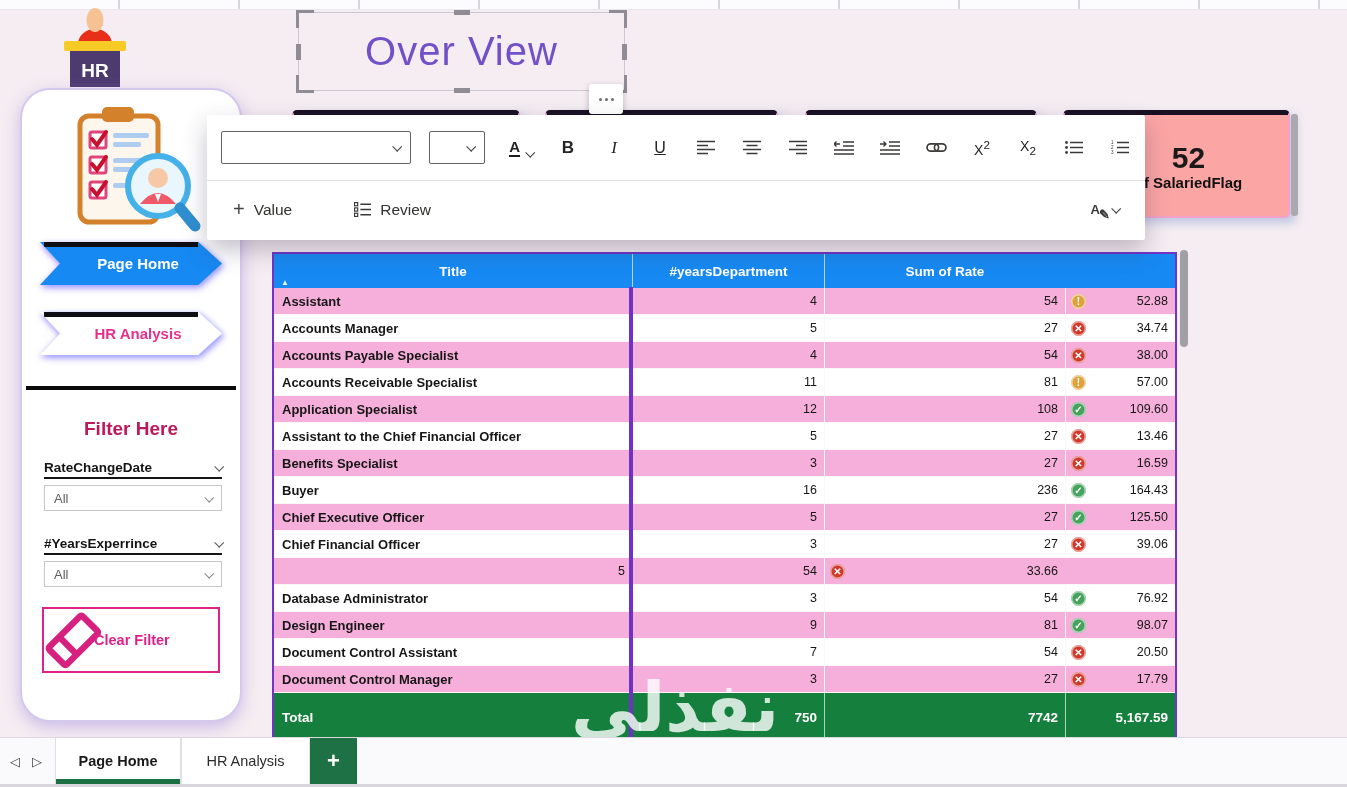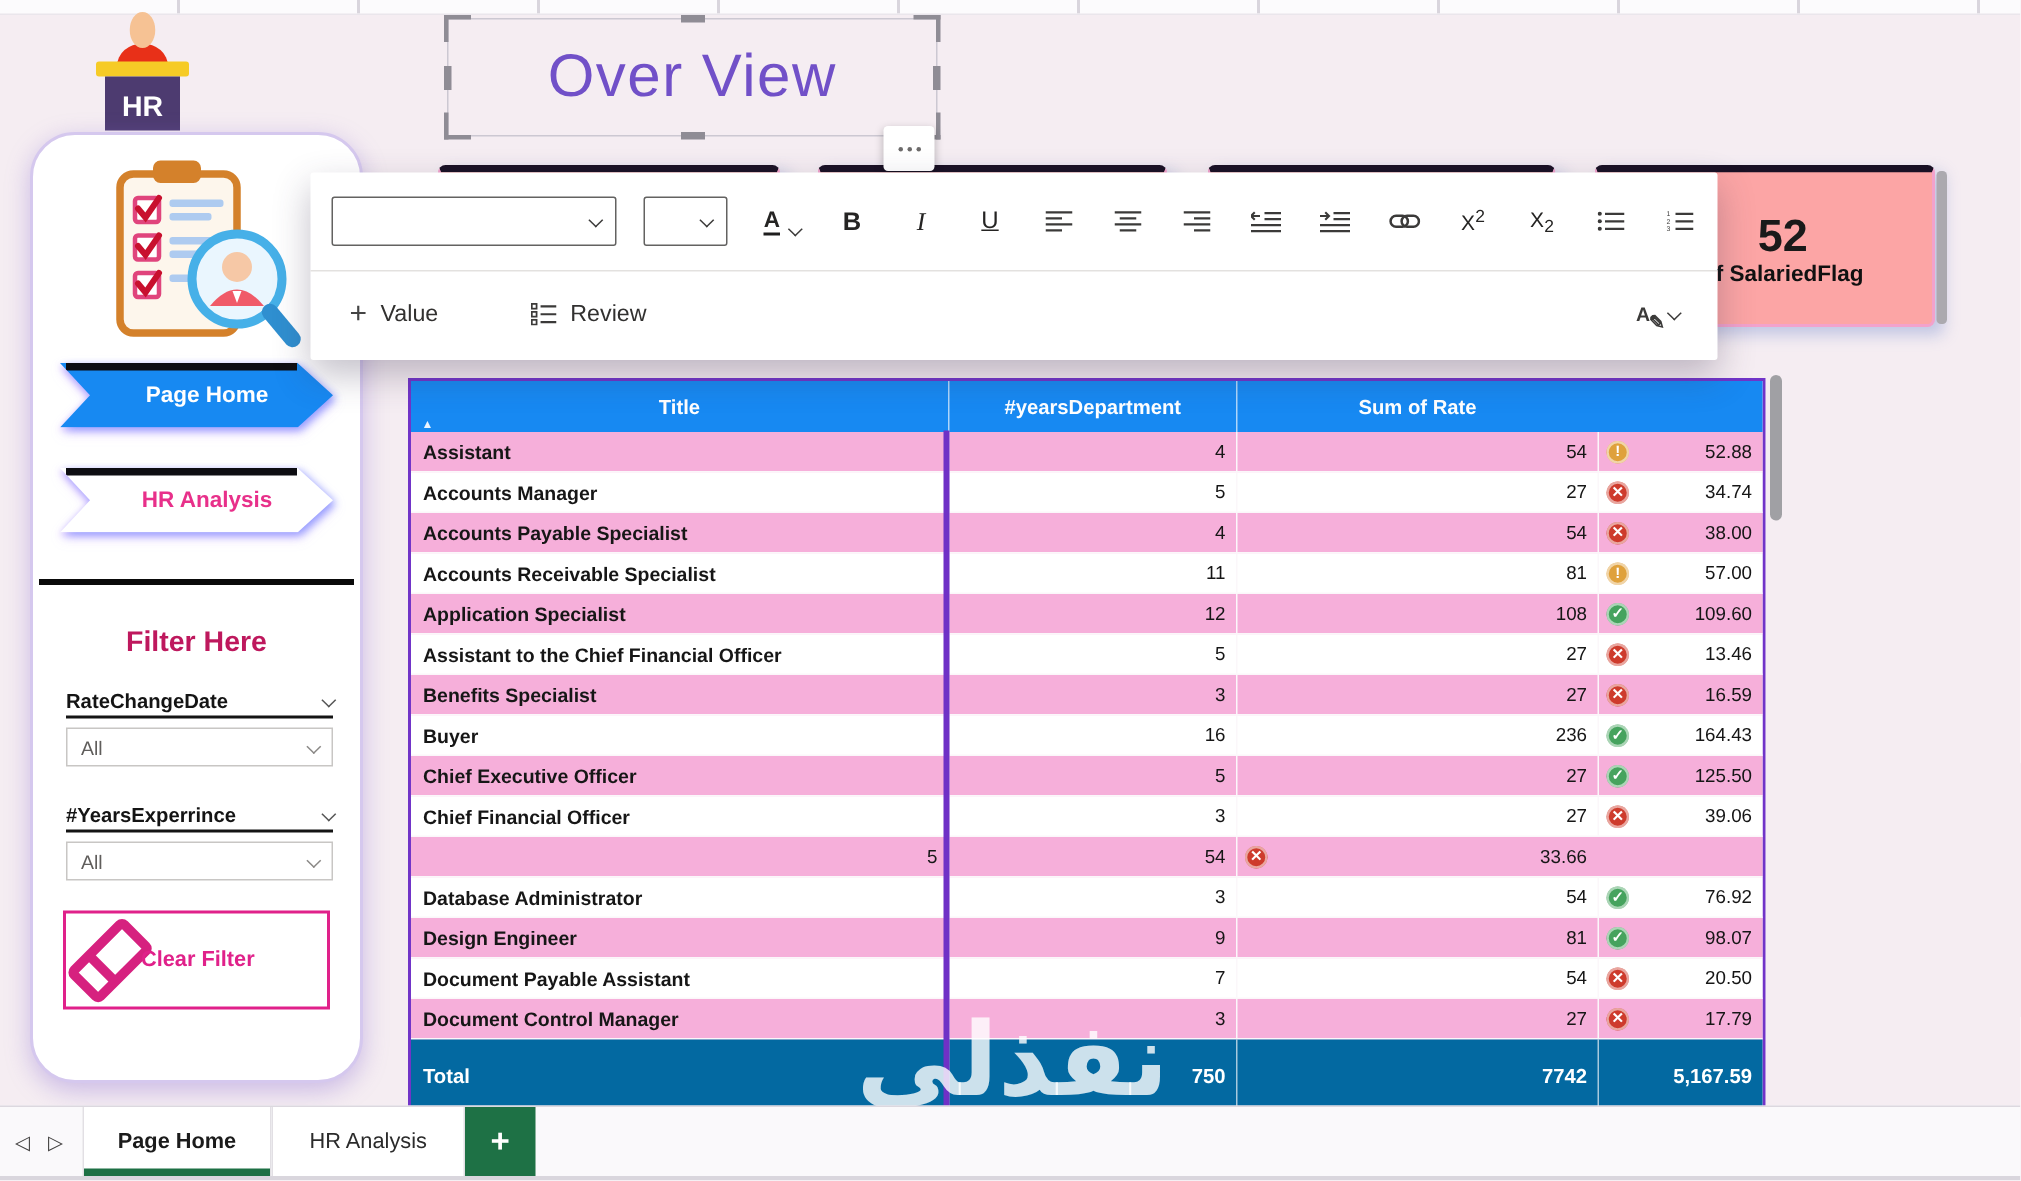--- a/index.html
+++ b/index.html
@@ -106,21 +106,21 @@
   .trow{border-bottom:1.5px solid #fbf7fa;}
   .tc{display:flex;align-items:center;font-size:12.5px;color:#161616;box-sizing:border-box;border-left:1.5px solid #fbf7fa;}
   .tc:first-child{border-left:none;}
   .c-title{font-weight:bold;font-size:13px;padding-left:8px;}
   .c-num{justify-content:flex-end;padding-right:7px;}
   .c-rate{padding-left:5px;}
   .c-rate .num{margin-left:auto;padding-right:7px;}
   .stat{width:15px;height:15px;border-radius:50%;display:flex;align-items:center;justify-content:center;
     color:#fff;font-size:10px;font-weight:bold;flex:0 0 15px;box-shadow:inset 0 0 0 1.5px rgba(255,255,255,.55);}
   .st-ok{background:#46a35e;} .st-warn{background:#dfa13c;} .st-error{background:#ce3b2c;}
-  .trow-total{display:grid;grid-template-columns:358px 192px 241px 110px;height:48px;background:#0369a1;color:#fff;font-weight:bold;}
+  .trow-total{display:grid;grid-template-columns:358px 192px 241px 110px;height:48px;background:#15803d;color:#fff;font-weight:bold;}
   .trow-total .tc{color:#fff;font-size:13.5px;border-left:1px solid rgba(255,255,255,.65);}
   .trow-total .tc:first-child{border-left:none;}
   .col-divider{position:absolute;left:355px;top:33px;width:3.5px;height:455px;background:#6f31c6;z-index:3;}
   .tbl-scroll{position:absolute;left:1180px;top:250px;width:8px;height:97px;background:#a0a0a4;border-radius:4px;z-index:5;}
 
   
   .wm{position:absolute;z-index:8;text-align:center;pointer-events:none;font-family:"DejaVu Sans",sans-serif;}
   .wm1{left:555px;top:668px;width:240px;font-size:68px;font-weight:bold;color:rgba(255,255,255,.8);direction:rtl;}
   .wm2{left:555px;top:744px;width:240px;font-size:27px;font-weight:bold;color:rgba(186,183,193,.6);letter-spacing:1px;}
 
@@ -494,21 +494,21 @@
         <div class="trow odd">
           <div class="tc c-title">Design Engineer</div>
           <div class="tc c-num">9</div>
           <div class="tc c-num">81</div>
           <div class="tc c-rate">
             <span class="stat st-ok">✓</span>
             <span class="num">98.07</span>
           </div>
         </div>
         <div class="trow even">
-          <div class="tc c-title">Document Payable Assistant</div>
+          <div class="tc c-title">Document Control Assistant</div>
           <div class="tc c-num">7</div>
           <div class="tc c-num">54</div>
           <div class="tc c-rate">
             <span class="stat st-error">✕</span>
             <span class="num">20.50</span>
           </div>
         </div>
         <div class="trow odd">
           <div class="tc c-title">Document Control Manager</div>
           <div class="tc c-num">3</div>

